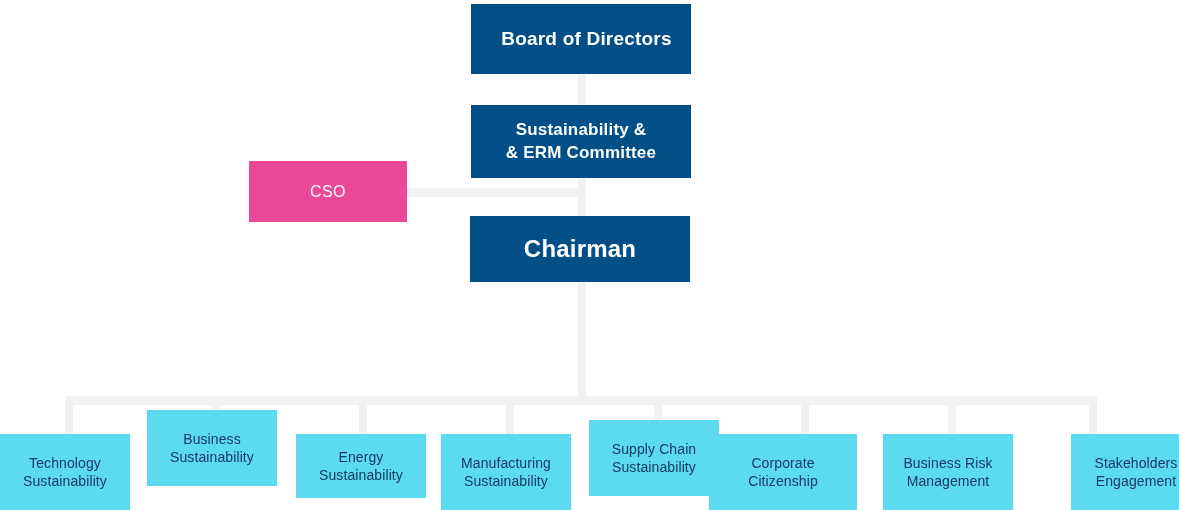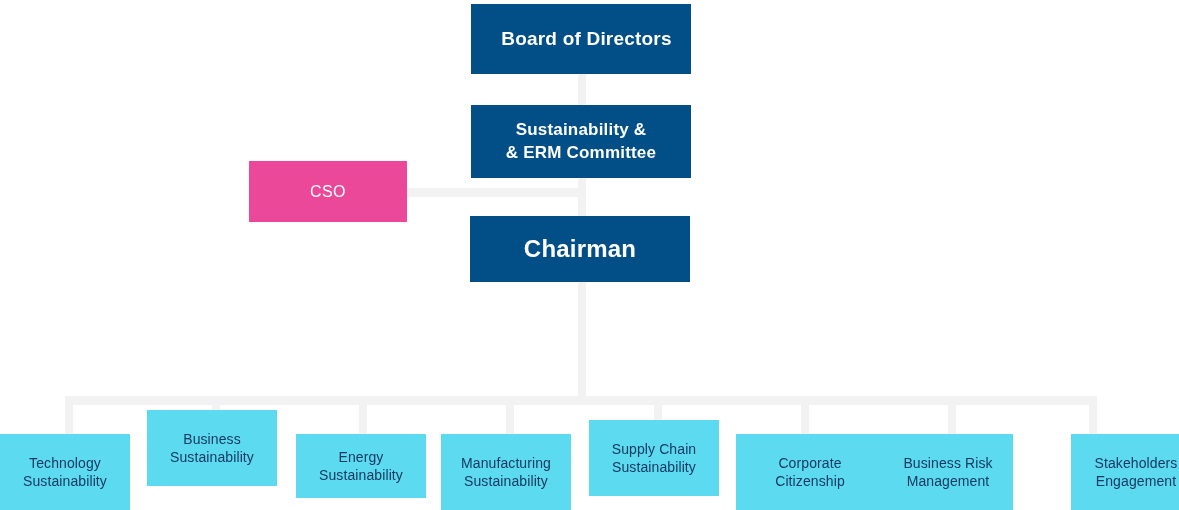--- a/index.html
+++ b/index.html
@@ -93,21 +93,21 @@
 
   <div class="node node-light t-leaf" style="left:296px; top:434px; width:130px; height:64px;">Energy
 Sustainability</div>
 
   <div class="node node-light t-leaf" style="left:441px; top:434px; width:130px; height:76px;">Manufacturing
 Sustainability</div>
 
   <div class="node node-light t-leaf" style="left:589px; top:420px; width:130px; height:76px;">Supply Chain
 Sustainability</div>
 
-  <div class="node node-light t-leaf" style="left:736px; top:434px; width:148px; height:76px;">Corporate
+  <div class="node node-light t-leaf" style="left:709px; top:434px; width:148px; height:76px;">Corporate
 Citizenship</div>
 
   <div class="node node-light t-leaf" style="left:883px; top:434px; width:130px; height:76px;">Business Risk
 Management</div>
 
   <div class="node node-light t-leaf" style="left:1030px; top:434px; width:130px; height:76px;margin-left:41px;">Stakeholders
 Engagement</div>
 
 </div>
 

